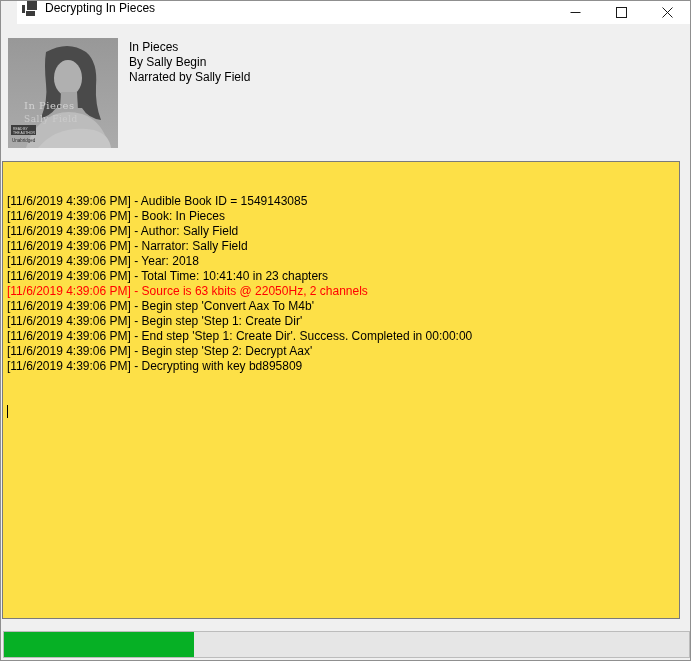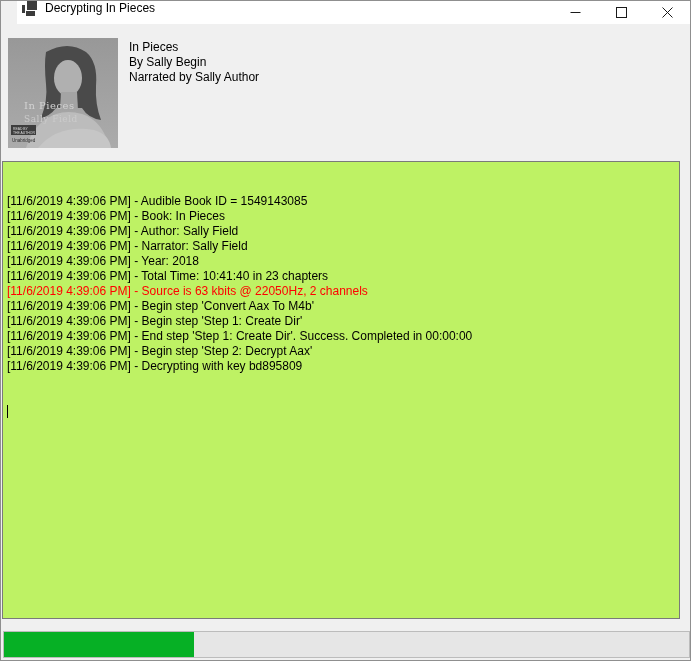--- a/index.html
+++ b/index.html
@@ -31,21 +31,21 @@
   .cover svg { display:block; }
   .info {
     position:absolute; left:128px; top:39px;
     font-size:12px; line-height:15px; color:#000;
   }
 
   
   .logbox {
     position:absolute; left:1px; top:160px;
     width:678px; height:458px;
-    background:#bef264; border:1px solid #7A7A7A;
+    background:#fde047; border:1px solid #7A7A7A;
     padding:2px 2px 0 4px;
     font-size:12px; line-height:15px; color:#000;
     overflow:hidden; white-space:pre;
   }
   .log-line { height:15px; }
   .log-line.red { color:#FF0000; }
   .caret { width:1px; height:13px; background:#000; margin-top:1px; }
 
   
   .progress {
@@ -119,21 +119,21 @@
       <rect x="3" y="87" width="25" height="10" fill="#3d3d3d"></rect>
       <text x="5" y="91.5" font-family="Liberation Sans, sans-serif" font-size="3.4" fill="#dddddd">READ BY</text>
       <text x="5" y="95.5" font-family="Liberation Sans, sans-serif" font-size="3.4" fill="#dddddd">THE AUTHOR</text>
       <text x="4" y="104" font-family="Liberation Sans, sans-serif" font-size="4.5" fill="#2f2f2f">Unabridged</text>
     </svg>
   </div>
 
   <div class="info">
     <div>In Pieces</div>
     <div>By Sally Begin</div>
-    <div>Narrated by Sally Author</div>
+    <div>Narrated by Sally Field</div>
   </div>
 
   <div class="logbox">
     <div><div class="log-line">[11/6/2019 4:39:06 PM] - Audible Book ID = 1549143085</div><div class="log-line">[11/6/2019 4:39:06 PM] - Book: In Pieces</div><div class="log-line">[11/6/2019 4:39:06 PM] - Author: Sally Field</div><div class="log-line">[11/6/2019 4:39:06 PM] - Narrator: Sally Field</div><div class="log-line">[11/6/2019 4:39:06 PM] - Year: 2018</div><div class="log-line">[11/6/2019 4:39:06 PM] - Total Time: 10:41:40 in 23 chapters</div><div class="log-line red">[11/6/2019 4:39:06 PM] - Source is 63 kbits @ 22050Hz, 2 channels</div><div class="log-line">[11/6/2019 4:39:06 PM] - Begin step 'Convert Aax To M4b'</div><div class="log-line">[11/6/2019 4:39:06 PM] - Begin step 'Step 1: Create Dir'</div><div class="log-line">[11/6/2019 4:39:06 PM] - End step 'Step 1: Create Dir'. Success. Completed in 00:00:00</div><div class="log-line">[11/6/2019 4:39:06 PM] - Begin step 'Step 2: Decrypt Aax'</div><div class="log-line">[11/6/2019 4:39:06 PM] - Decrypting with key bd895809</div></div>
     <div class="caret"></div>
   </div>
 
   <div class="progress" style="background: rgb(230, 230, 230); border-color: rgb(188, 188, 188);">
     <div class="progress-fill" style="width: 27.7%; background: rgb(6, 176, 37);"></div>
   </div>

